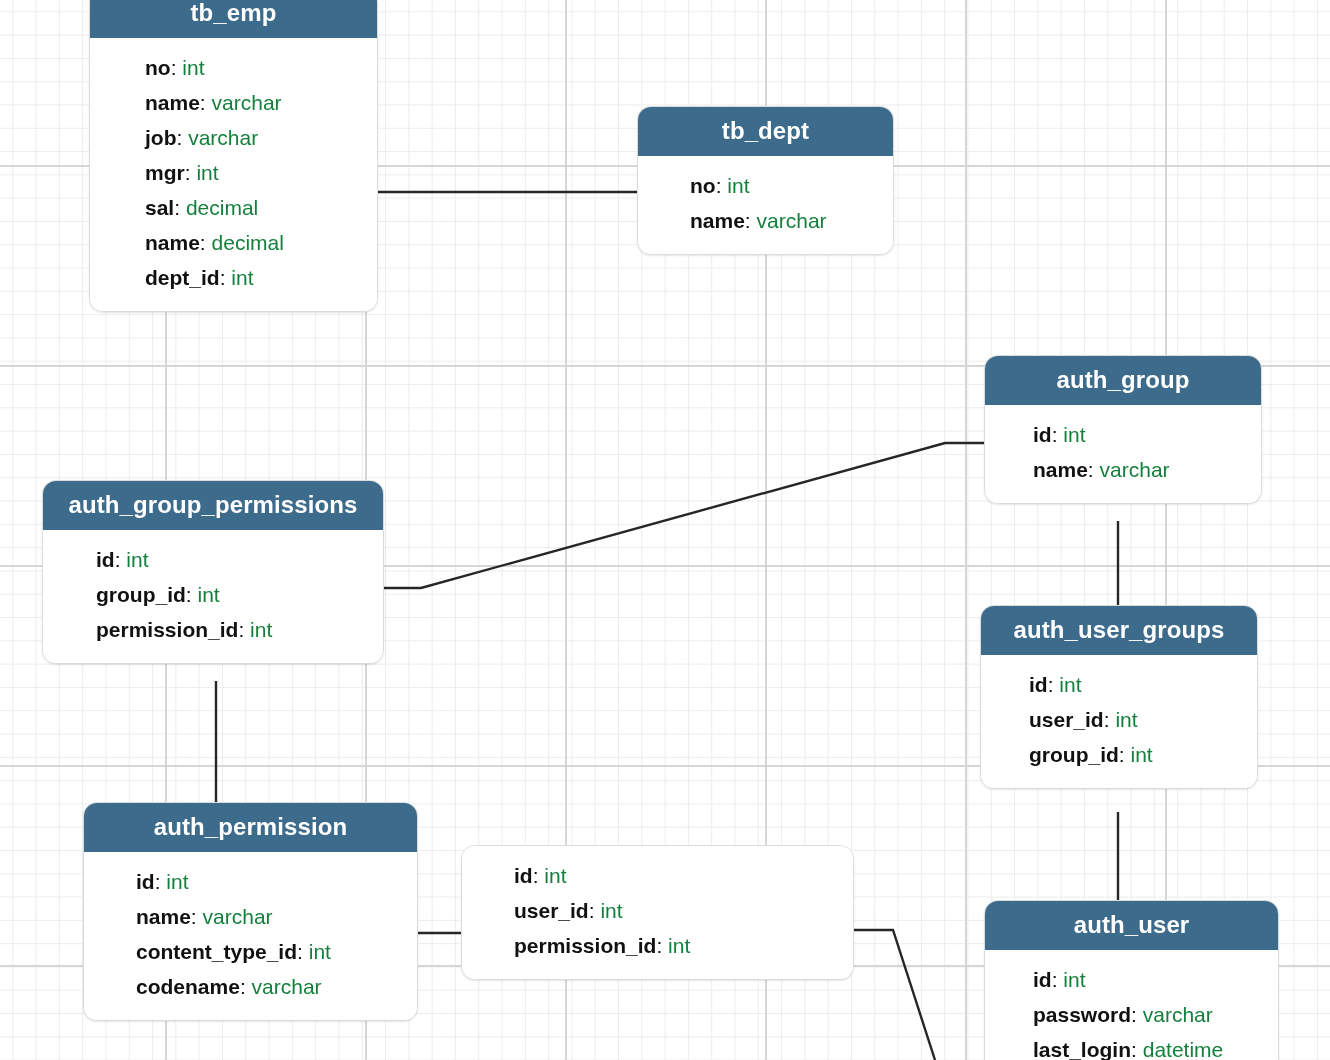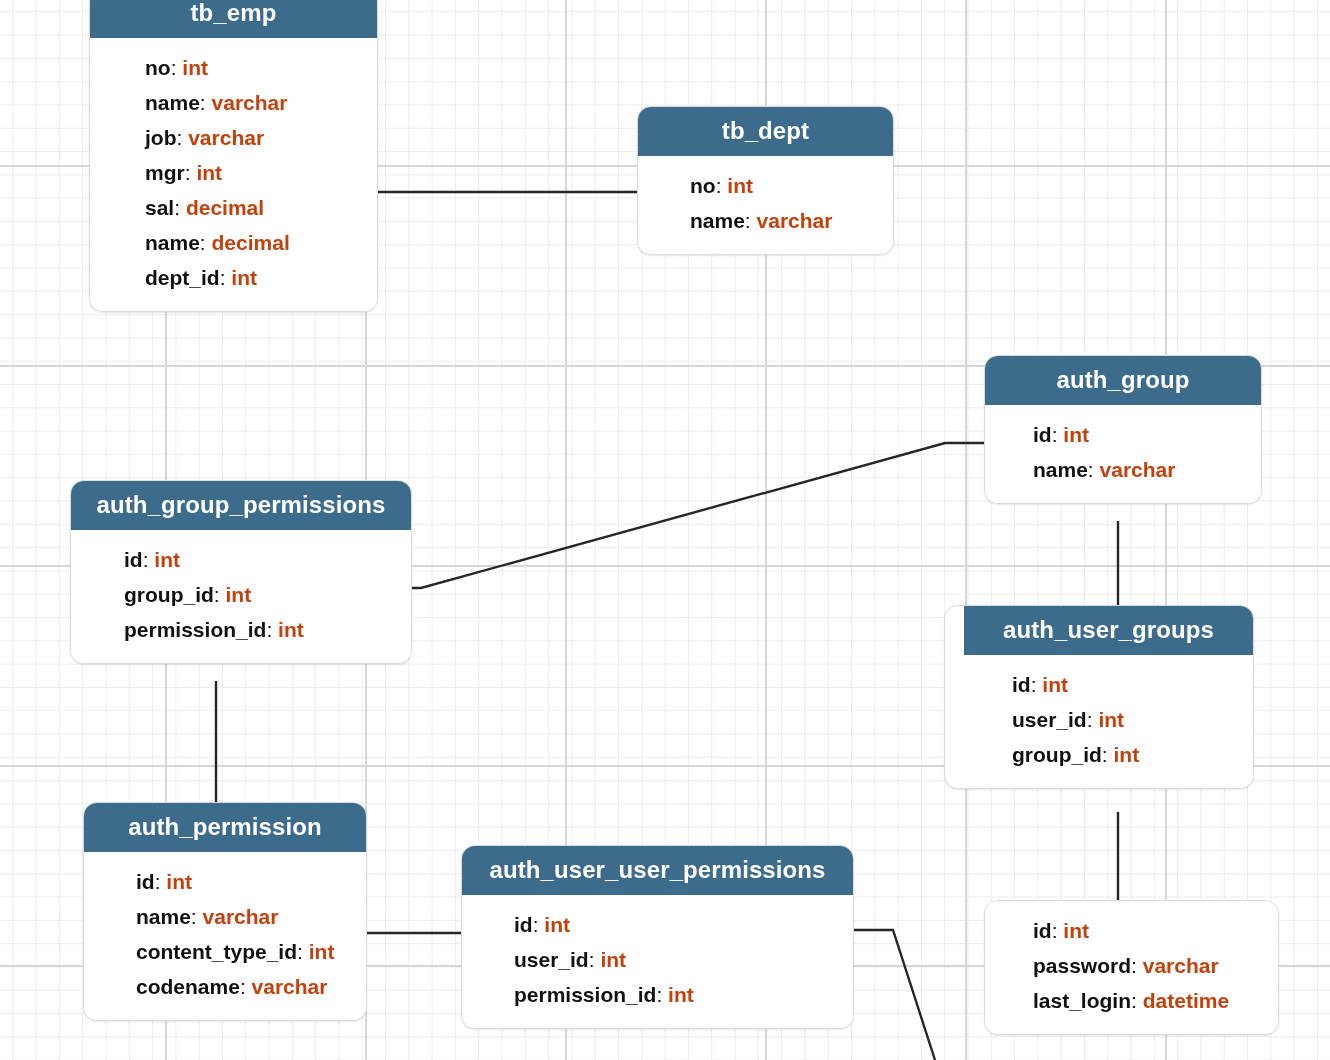--- a/index.html
+++ b/index.html
@@ -76,36 +76,36 @@
     color: #111111;
   }
   .field .fname {
     color: #111111;
     font-weight: bold;
   }
   .field .fsep {
     color: #111111;
   }
   .field .ftype {
-    color: #c2410c;
-    font-weight: bold;
+    color: #15803d;
+    font-weight: normal;
   }
 
   
   #ent-tb_emp        { left: 89px;  top: -12px;  width: 289px; }
   #ent-tb_emp .field { padding-left: 55px; }
   #ent-tb_dept       { left: 637px; top: 106px;  width: 257px; }
   #ent-tb_dept .field{ padding-left: 52px; }
-  #ent-auth_group_permissions { left: 42px;  top: 480px; width: 342px; margin-left: 28px; }
+  #ent-auth_group_permissions { left: 42px;  top: 480px; width: 342px; }
   #ent-auth_group_permissions .field { padding-left: 53px; }
   #ent-auth_group    { left: 984px; top: 355px;  width: 278px; }
   #ent-auth_group .field { padding-left: 48px; }
-  #ent-auth_user_groups { left: 944px; top: 605px; width: 310px; padding-left: 19px; }
+  #ent-auth_user_groups { left: 980px; top: 605px; width: 278px; }
   #ent-auth_user_groups .field { padding-left: 48px; }
-  #ent-auth_permission { left: 83px; top: 802px; width: 284px; }
+  #ent-auth_permission { left: 83px; top: 802px; width: 335px; }
   #ent-auth_permission .field { padding-left: 52px; }
   #ent-auth_user_user_permissions { left: 461px; top: 845px; width: 393px; }
   #ent-auth_user_user_permissions .field { padding-left: 52px; }
   #ent-auth_user     { left: 984px; top: 900px;  width: 295px; }
   #ent-auth_user .field { padding-left: 48px; }
 </style>
 </head>
 <body>
 
 <div id="canvas">
@@ -178,29 +178,29 @@
     <div class="entity-header">auth_permission</div>
     <div class="entity-body">
       <div class="field"><span class="fname">id</span><span class="fsep">:</span> <span class="ftype">int</span></div>
       <div class="field"><span class="fname">name</span><span class="fsep">:</span> <span class="ftype">varchar</span></div>
       <div class="field"><span class="fname">content_type_id</span><span class="fsep">:</span> <span class="ftype">int</span></div>
       <div class="field"><span class="fname">codename</span><span class="fsep">:</span> <span class="ftype">varchar</span></div>
     </div>
   </div>
 
   <div class="entity" id="ent-auth_user_user_permissions">
-    <div class="entity-header">auth_user_user_permissions</div>
     <div class="entity-body">
       <div class="field"><span class="fname">id</span><span class="fsep">:</span> <span class="ftype">int</span></div>
       <div class="field"><span class="fname">user_id</span><span class="fsep">:</span> <span class="ftype">int</span></div>
       <div class="field"><span class="fname">permission_id</span><span class="fsep">:</span> <span class="ftype">int</span></div>
     </div>
   </div>
 
   <div class="entity" id="ent-auth_user">
+    <div class="entity-header">auth_user</div>
     <div class="entity-body">
       <div class="field"><span class="fname">id</span><span class="fsep">:</span> <span class="ftype">int</span></div>
       <div class="field"><span class="fname">password</span><span class="fsep">:</span> <span class="ftype">varchar</span></div>
       <div class="field"><span class="fname">last_login</span><span class="fsep">:</span> <span class="ftype">datetime</span></div>
     </div>
   </div>
 
 </div>
 
 </body></html>

